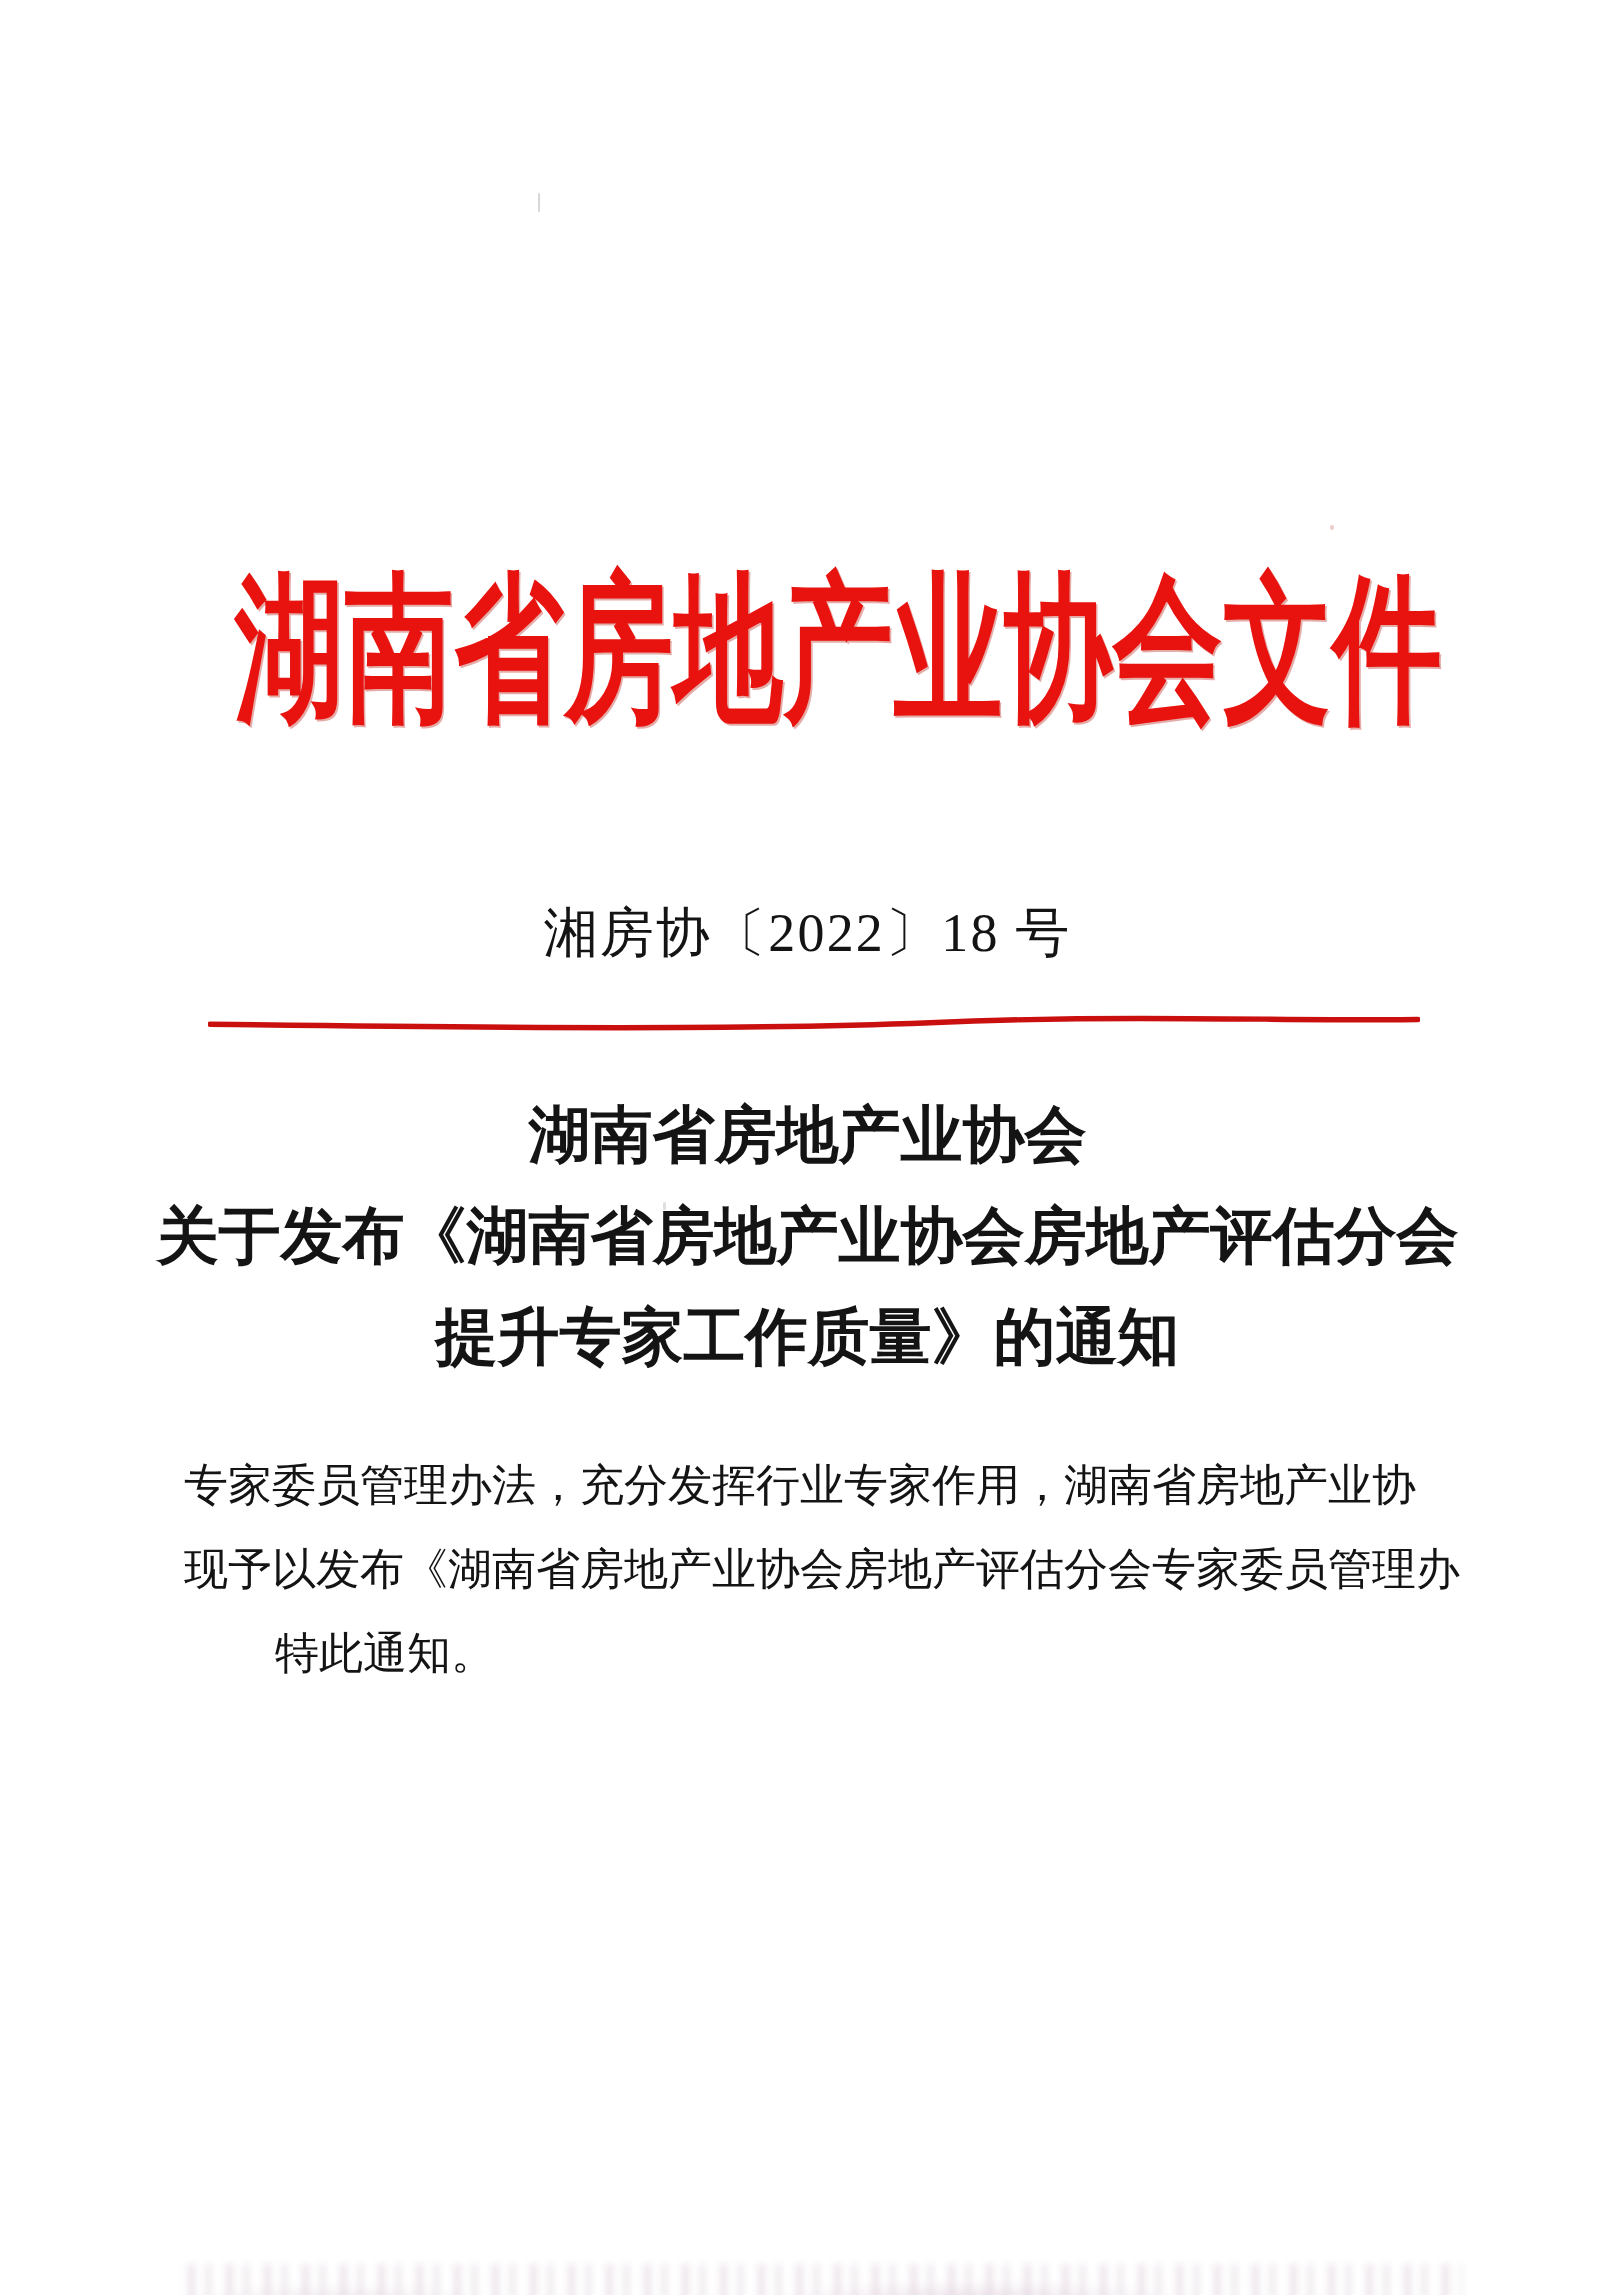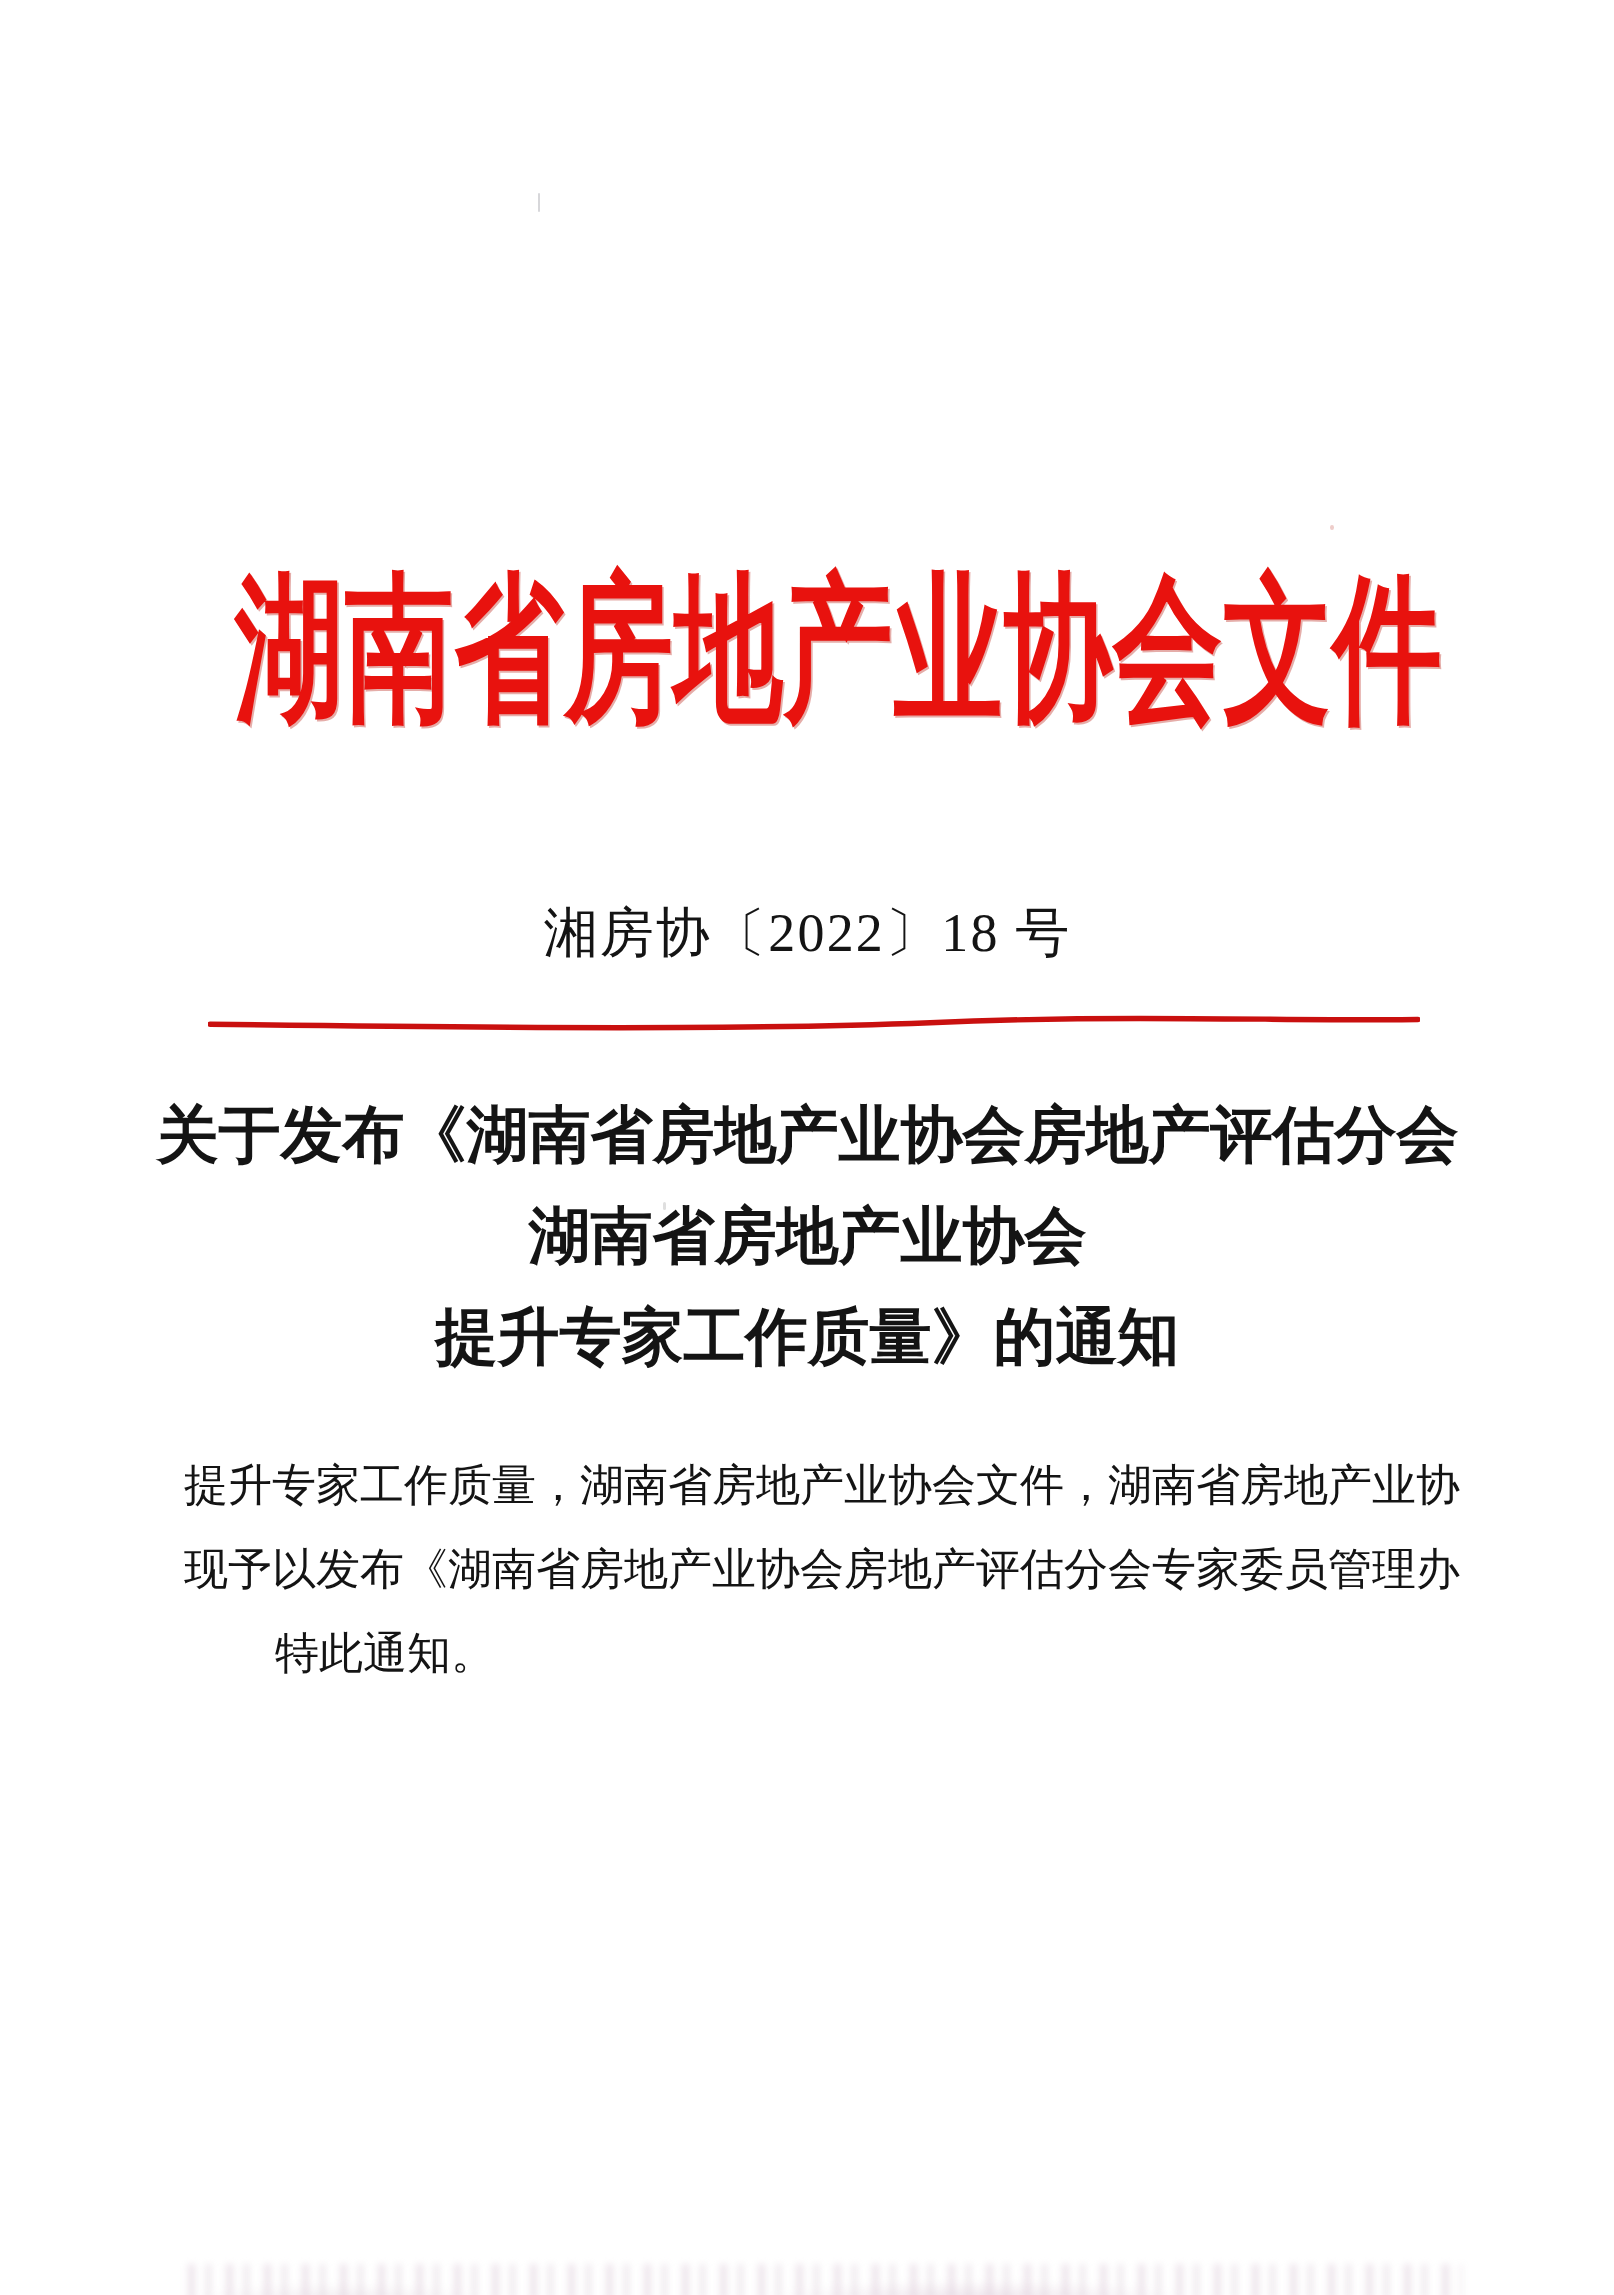--- a/index.html
+++ b/index.html
@@ -121,27 +121,27 @@
   </div>
 
   <div class="doc-number">湘房协〔2022〕18 号</div>
 
   <svg class="red-line" viewBox="0 0 1645 26" preserveAspectRatio="none">
     <path d="M3,14 C220,17 430,19.5 640,18.5 C800,17.8 880,16 980,12
              C1060,8.5 1150,6 1265,6 C1390,6 1565,9 1642,7.5" fill="none" stroke="var(--divider-red)" stroke-width="7.5" stroke-linecap="round"></path>
   </svg>
 
   <div class="notice-title">
+    <div class="line">湖南省房地产业协会</div>
     <div class="line">关于发布《湖南省房地产业协会房地产评估分会</div>
-    <div class="line">湖南省房地产业协会</div>
     <div class="line">提升专家工作质量》的通知</div>
   </div>
 
   <div class="body-text">
-    <div class="line">提升专家工作质量，湖南省房地产业协会文件，湖南省房地产业协</div>
+    <div class="line">专家委员管理办法，充分发挥行业专家作用，湖南省房地产业协</div>
     <div class="line">现予以发布《湖南省房地产业协会房地产评估分会专家委员管理办</div>
     <div class="line indent">特此通知。</div>
   </div>
 
   <div class="speck speck-a"></div>
   <div class="speck speck-b"></div>
   <div class="speck speck-c"></div>
 
   <div class="bleed"></div>
 

